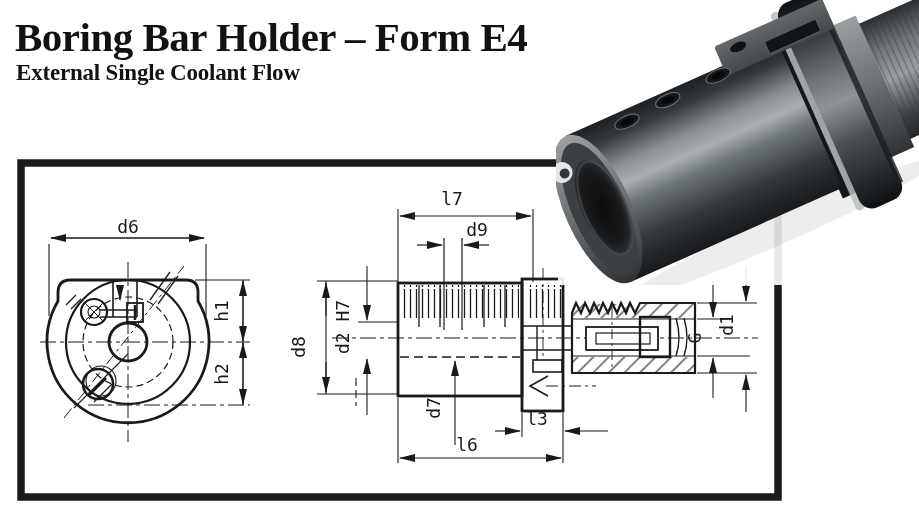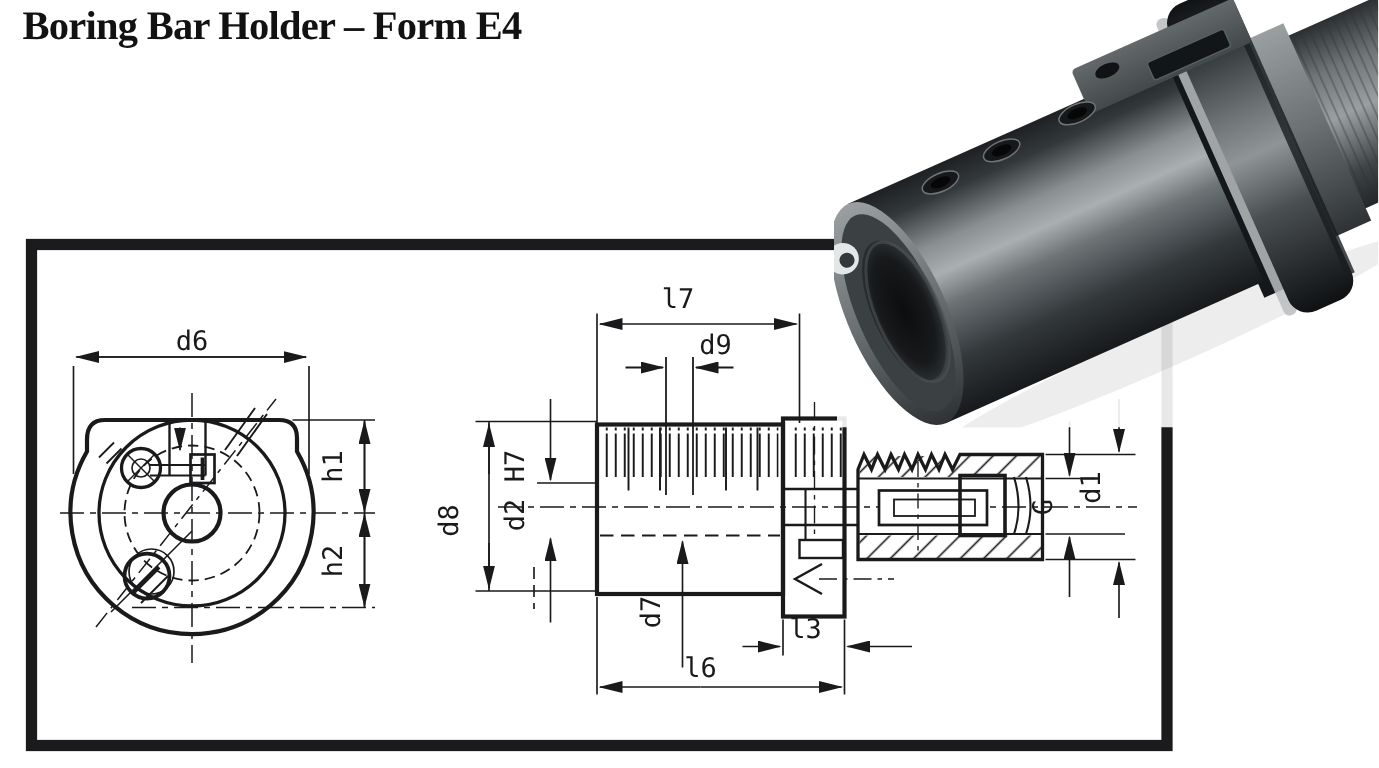--- a/index.html
+++ b/index.html
@@ -1,18 +1,18 @@
 <!DOCTYPE html>
 <html><head>
 <meta charset="utf-8">
 <style>
   html,body{margin:0;padding:0;background:#fff;}
   .page{position:relative;width:919px;height:512px;background:#fff;overflow:hidden;
         font-family:"Liberation Serif",serif;}
-  .page-title{position:absolute;left:15px;top:2px;font-size:27px;font-weight:bold;
+  .page-title{position:absolute;left:15px;top:14px;font-size:41px;font-weight:bold;
         color:#121212;letter-spacing:-0.5px;line-height:1.15;white-space:nowrap;}
   .page-subtitle{position:absolute;left:16px;top:60px;font-size:23px;font-weight:bold;
         color:#121212;letter-spacing:-0.2px;white-space:nowrap;}
   svg{position:absolute;left:0;top:0;}
   .dimtxt{font-family:"DejaVu Sans Mono",monospace;font-size:18px;fill:#1a1a1c;}
 </style>
 </head>
 <body>
 
 <div class="page">
@@ -300,14 +300,15 @@
         <ellipse cx="603" cy="209" rx="21" ry="50" fill="url(#boreGrad)"></ellipse>
         <ellipse cx="605" cy="211" rx="21" ry="50" fill="none" stroke="#4c5254" stroke-width="2" opacity="0.6"></ellipse>
         <circle cx="580" cy="161" r="10.5" fill="#e3e7e7"></circle>
         <circle cx="582" cy="163" r="5" fill="#33383a"></circle>
       </g>
     </g>
   </g>
 </svg>
 
 <div class="page-title">Boring Bar Holder – Form E4</div>
+<div class="page-subtitle">External Single Coolant Flow</div>
 
 </div>
 
 </body></html>

